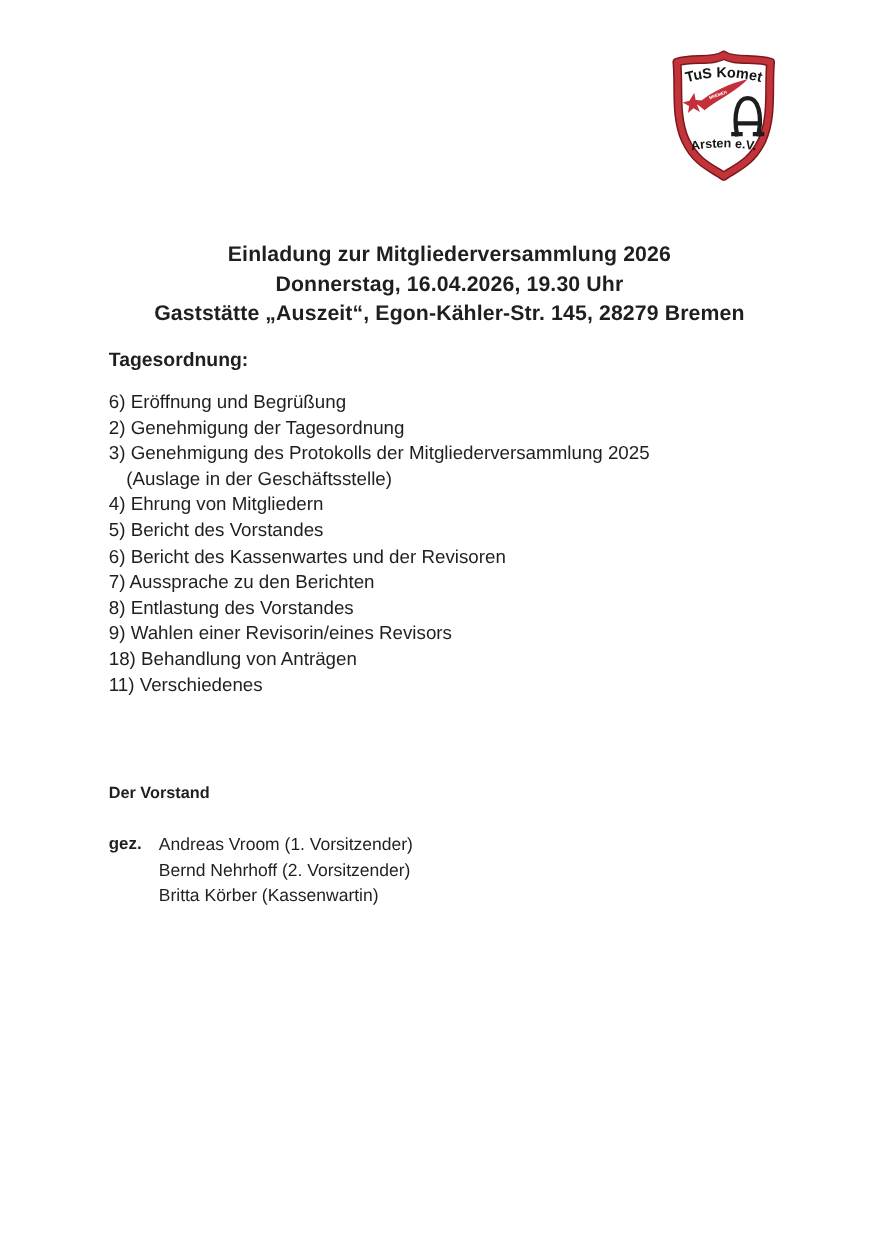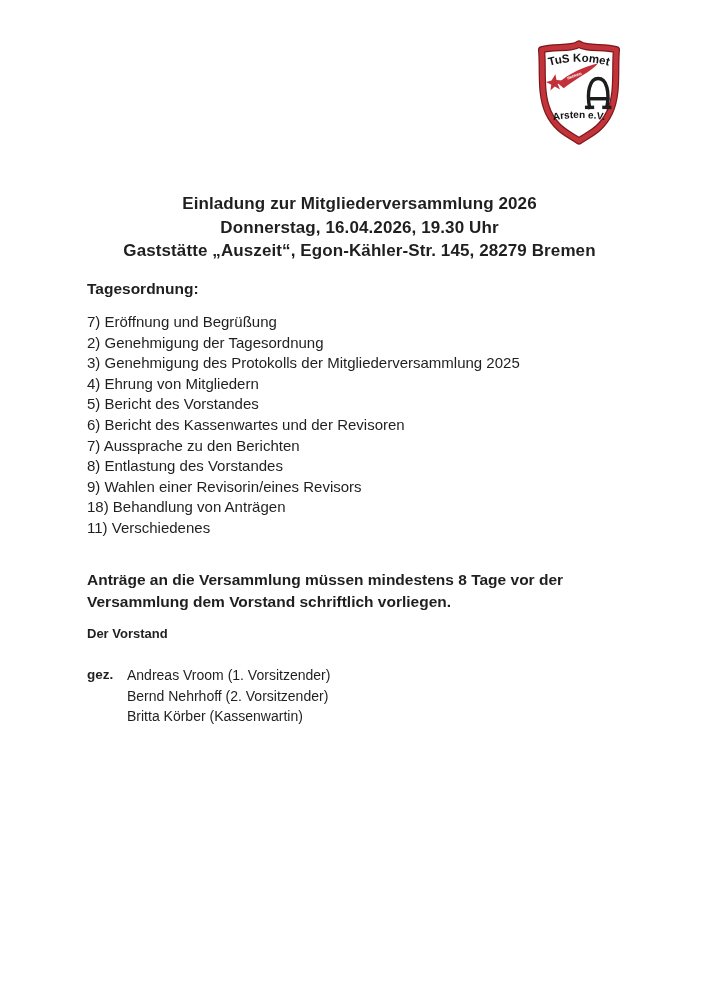--- a/index.html
+++ b/index.html
@@ -127,37 +127,34 @@
 
   <div class="title-block">
     <div>Einladung zur Mitgliederversammlung 2026</div>
     <div>Donnerstag, 16.04.2026, 19.30 Uhr</div>
     <div>Gaststätte „Auszeit“, Egon-Kähler-Str. 145, 28279 Bremen</div>
   </div>
 
   <div class="agenda-heading">Tagesordnung:</div>
 
   <div class="agenda-list">
-    <div>7) Eröffnung und Begrüßung</div>
+    <div>6) Eröffnung und Begrüßung</div>
     <div>2) Genehmigung der Tagesordnung</div>
     <div>3) Genehmigung des Protokolls der Mitgliederversammlung 2025</div>
+    <div class="indent">(Auslage in der Geschäftsstelle)</div>
     <div>4) Ehrung von Mitgliedern</div>
     <div>5) Bericht des Vorstandes</div>
     <div>6) Bericht des Kassenwartes und der Revisoren</div>
     <div>7) Aussprache zu den Berichten</div>
     <div>8) Entlastung des Vorstandes</div>
     <div>9) Wahlen einer Revisorin/eines Revisors</div>
     <div>18) Behandlung von Anträgen</div>
     <div>11) Verschiedenes</div>
   </div>
 
-  <div class="note">
-    <div>Anträge an die Versammlung müssen mindestens 8 Tage vor der</div>
-    <div>Versammlung dem Vorstand schriftlich vorliegen.</div>
-  </div>
 
   <div class="vorstand">Der Vorstand</div>
 
   <div class="signatures">
     <div class="sig-label">gez.</div>
     <div class="sig-names">
       <div>Andreas Vroom (1. Vorsitzender)</div>
       <div>Bernd Nehrhoff (2. Vorsitzender)</div>
       <div>Britta Körber (Kassenwartin)</div>
     </div>

